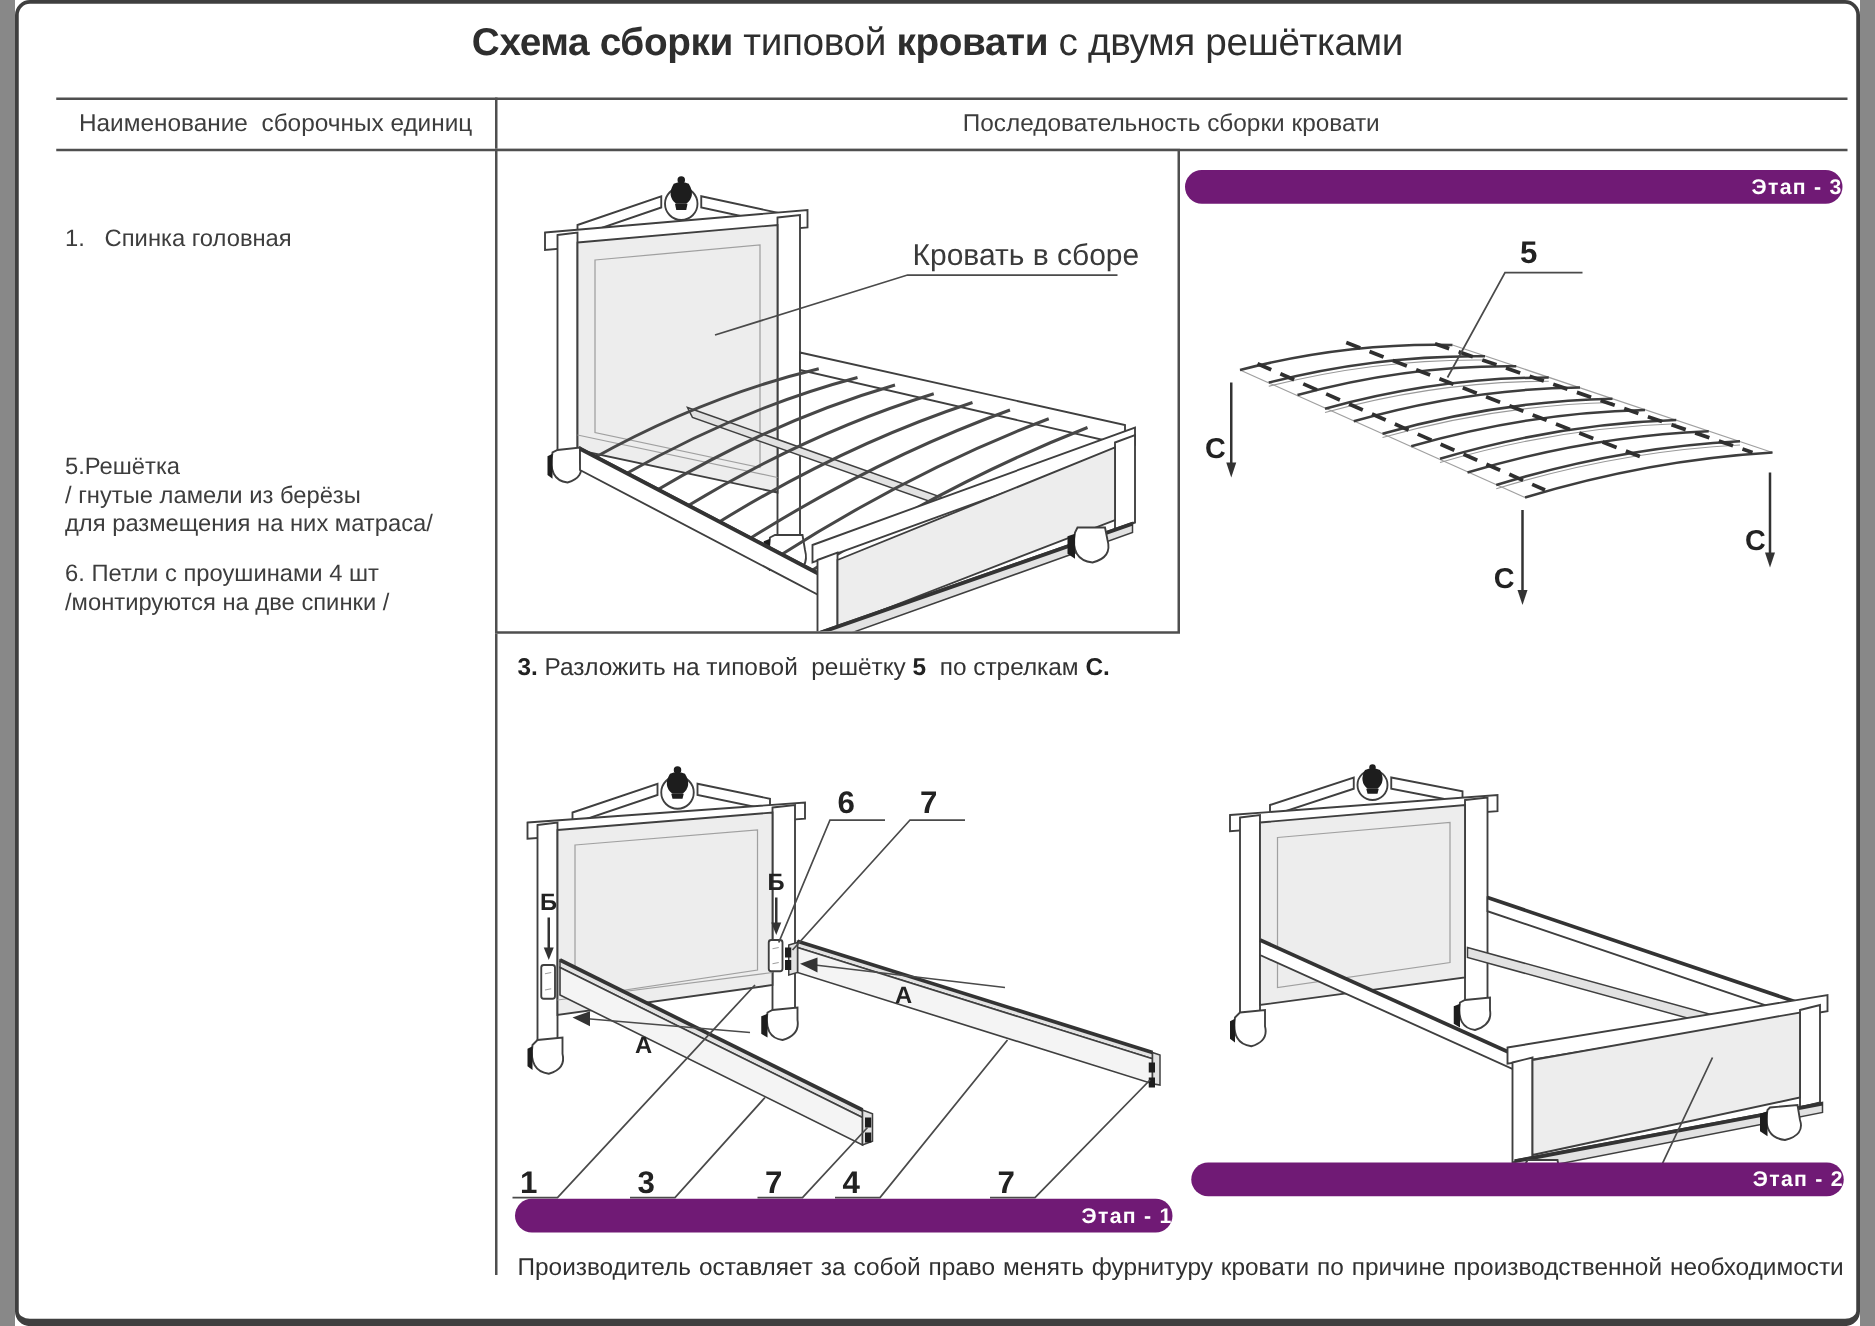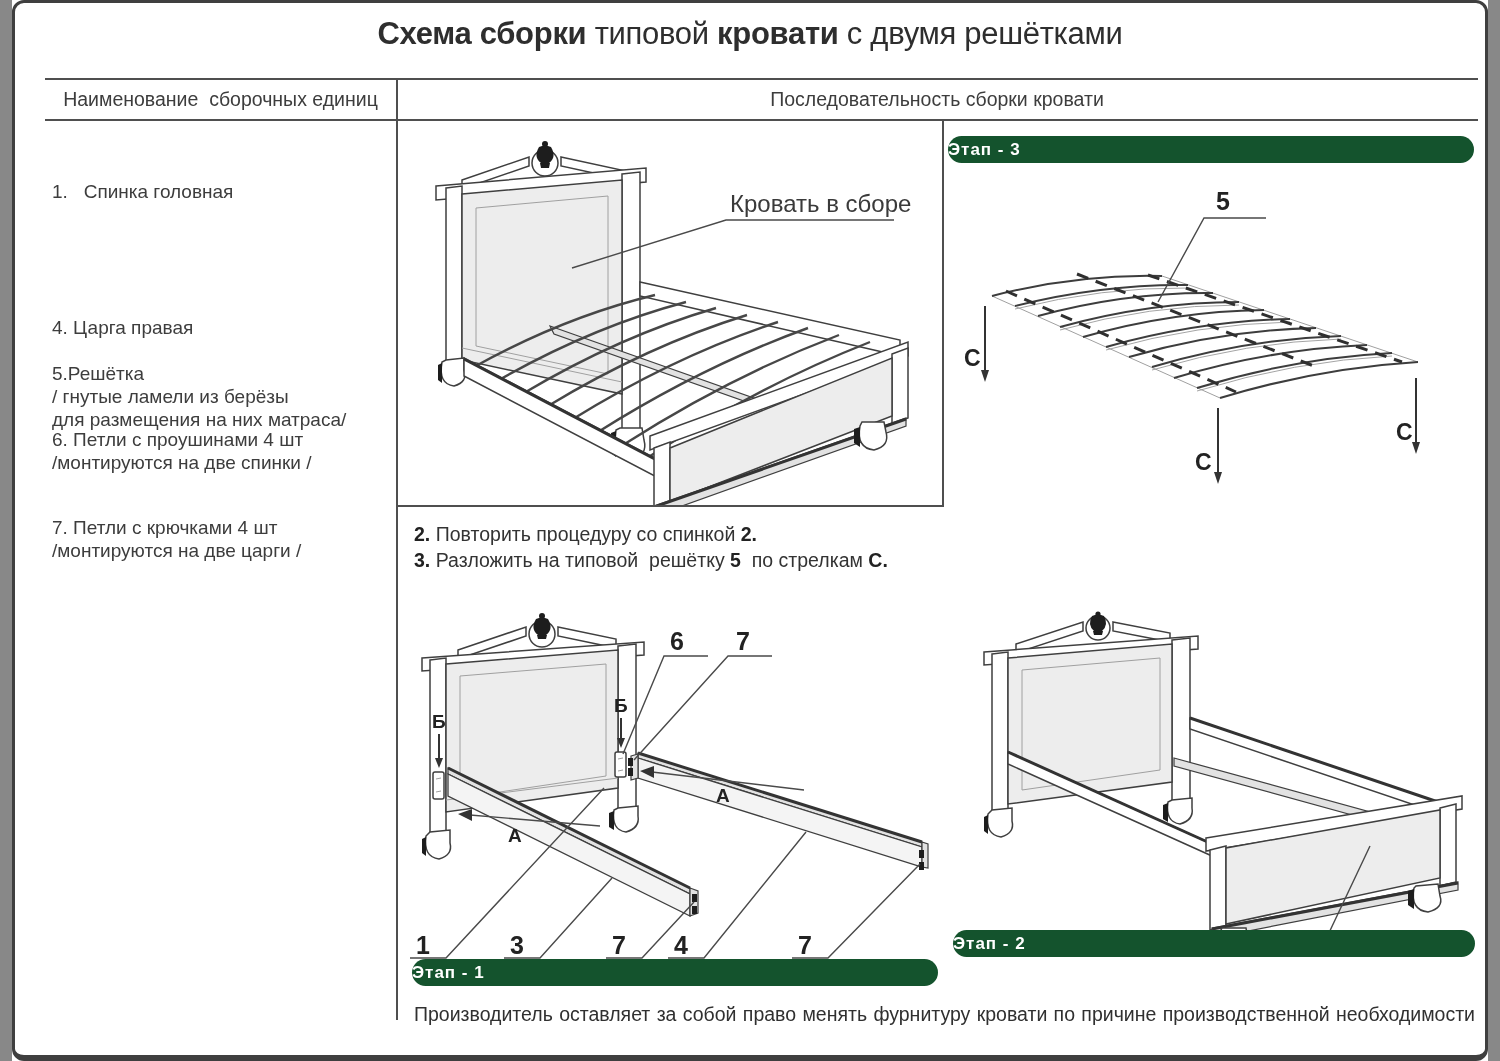--- a/index.html
+++ b/index.html
@@ -15,27 +15,27 @@
   .rule-h{position:absolute;height:2px;background:#4f4f4f;}
   .rule-v{position:absolute;width:2px;background:#4f4f4f;}
   
   .hdr{position:absolute;top:88px;font-size:19.5px;color:#3d3d3d;text-align:center;white-space:pre-wrap;}
   .hdr-left{left:33px;width:351px;}
   .hdr-right{left:384px;width:1082px;}
   
   .part{position:absolute;left:40px;width:345px;font-size:19px;line-height:23px;
         color:#3d3d3d;white-space:pre-wrap;}
   .p1{top:180px}.p2{top:226px}.p3{top:271px}.p4{top:316px}
-  .p5{top:362px}.p6{top:428px}.p7{top:516px}
+  .p5{top:362px}.p6{top:448px}.p7{top:516px}
   
   .bed-box{position:absolute;left:384px;top:119px;width:548px;height:388px;
            border:2px solid #4f4f4f;box-sizing:border-box;background:#fff;}
   
-  .banner{position:absolute;height:27px;background:#14532d;border-radius:14px;color:#ffffff;
-          display:flex;align-items:center;justify-content:flex-start;font-size:17px;font-weight:700;
+  .banner{position:absolute;height:27px;background:#701a75;border-radius:14px;color:#ffffff;
+          display:flex;align-items:center;justify-content:flex-end;font-size:17px;font-weight:700;
           letter-spacing:1px;}
   .banner-3{left:936px;top:136px;width:526px;}
   .banner-1{left:400px;top:959px;width:526px;}
   .banner-2{left:941px;top:930px;width:522px;}
   
   .instr{position:absolute;left:402px;top:521px;width:1062px;font-size:19.5px;
          line-height:26px;color:#333;}
   .instr .seg{white-space:pre-wrap;}
   .instr b{white-space:pre-wrap;font-weight:700;color:#222;}
   
@@ -74,28 +74,25 @@
   </div>
 
   <div class="rule-h" style="left:33px;top:78px;width:1433px;"></div>
   <div class="rule-h" style="left:33px;top:119px;width:1433px;"></div>
   <div class="rule-v" style="left:384px;top:78px;height:942px;"></div>
 
   <div class="hdr hdr-left">Наименование  сборочных единиц</div>
   <div class="hdr hdr-right">Последовательность сборки кровати</div>
 
   <div class="part p1">1.   Спинка головная</div>
-  <div class="part p4">4. Царга правая</div>
   <div class="part p5">5.Решётка
 / гнутые ламели из берёзы
 для размещения на них матраса/</div>
   <div class="part p6">6. Петли с проушинами 4 шт
 /монтируются на две спинки /</div>
-  <div class="part p7">7. Петли с крючками 4 шт
-/монтируются на две царги /</div>
 
   <div class="bed-box"></div>
 
   <svg class="draw" style="left:390px;top:130px;" width="540" height="375" viewBox="0 0 540 375">
     <g>
       <circle cx="143" cy="33" r="13" class="fw"></circle>
       <path class="fw" d="M60,50 L127,27 L127,36 L60,59 Z"></path>
       <path class="fw" d="M159,27 L224,41 L224,50 L159,36 Z"></path>
       <g>
         <circle cx="143" cy="14" r="3" class="dk"></circle>
@@ -191,23 +188,20 @@
     </g>
     <g>
       <text x="444" y="260" class="letl">С</text>
       <path class="arr" d="M464,198 L464,264"></path>
         <polygon class="ah" points="460,262 468,262 464,274"></polygon>
     </g>
   </svg>
 
   <div class="instr">
     <div>
-      <b class="seg">2.</b><span class="seg"> Повторить процедуру со спинкой </span><b class="seg">2.</b>
-    </div>
-    <div>
       <b class="seg">3.</b><span class="seg"> Разложить на типовой  решётку </span><b class="seg">5</b><span class="seg">  по стрелкам </span><b class="seg">С.</b>
     </div>
   </div>
 
   <svg class="draw" style="left:390px;top:610px;" width="535" height="350" viewBox="0 0 535 350">
     <g>
       <circle cx="140" cy="24" r="13" class="fw"></circle>
       <path class="fw" d="M56,40 L124,17 L124,26 L56,49 Z"></path>
       <path class="fw" d="M156,17 L214,29 L214,38 L156,26 Z"></path>
       <g>

